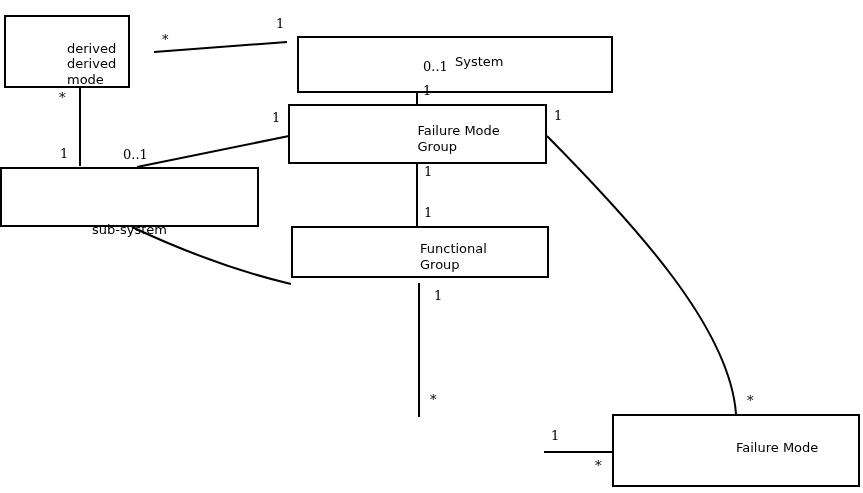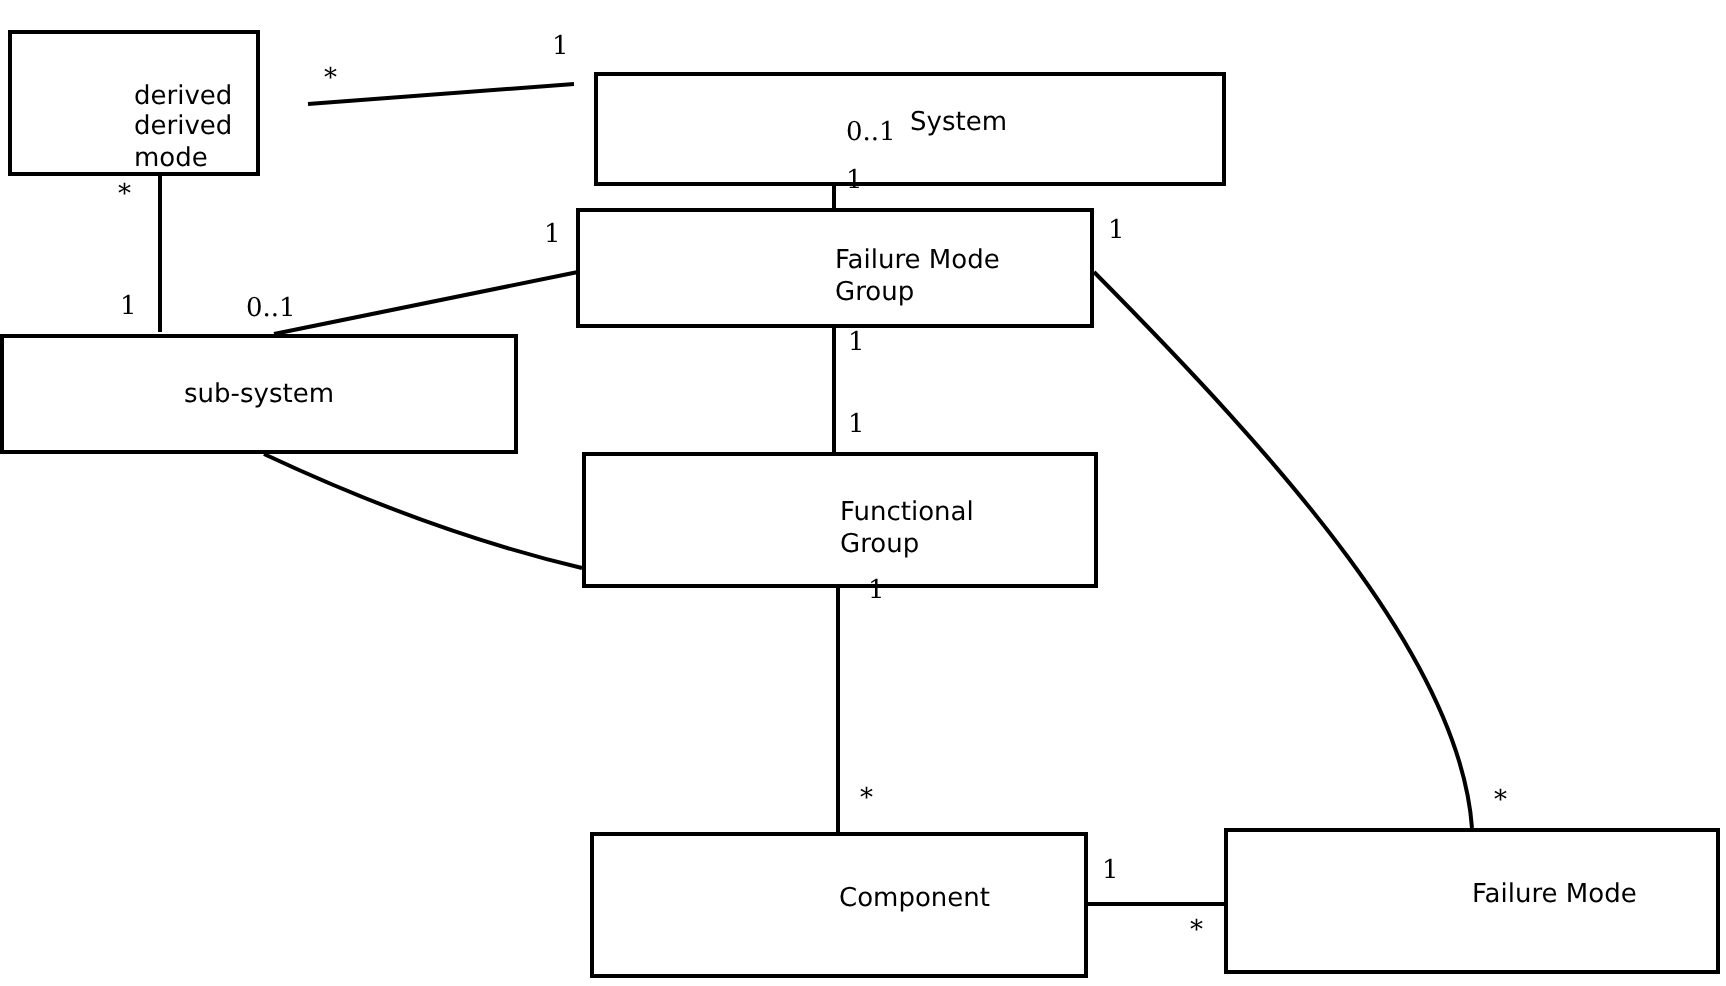--- a/index.html
+++ b/index.html
@@ -32,20 +32,21 @@
     position: absolute;
     left: 50%;
     top: 50%;
     transform: translateY(-11px);
     font-size: 13px;
     line-height: 15.5px;
     white-space: nowrap;
   }
   .box.label-centered .label {
     transform: translate(-50%, -7px);
+    margin-top: 32px;
   }
   .box .label span { display: block; }
   .mult {
     position: absolute;
     font-family: "DejaVu Serif", serif;
     font-size: 13px;
     line-height: 14px;
     white-space: nowrap;
   }
 </style>
@@ -86,32 +87,27 @@
       <span>Group</span>
     </div>
   </div>
 
   <div class="box label-centered" style="left:0px; top:167px; width:259px; height:60px;">
     <div class="label">
       <span>sub-system</span>
     </div>
   </div>
 
-  <div class="box" style="left:291px; top:226px; width:258px; height:68px;">
+  <div class="box" style="left:291px; top:226px; width:258px; height:52px;">
     <div class="label">
       <span>Functional</span>
       <span>Group</span>
     </div>
   </div>
 
-  <div class="box" style="left:295px; top:416px; width:249px; height:73px;">
-    <div class="label">
-      <span>Component</span>
-    </div>
-  </div>
 
   <div class="box" style="left:612px; top:414px; width:248px; height:73px;">
     <div class="label">
       <span>Failure Mode</span>
     </div>
   </div>
 
   <span class="mult" style="left:162px; top:33px;">*</span>
   <span class="mult" style="left:276px; top:17px;">1</span>
 

